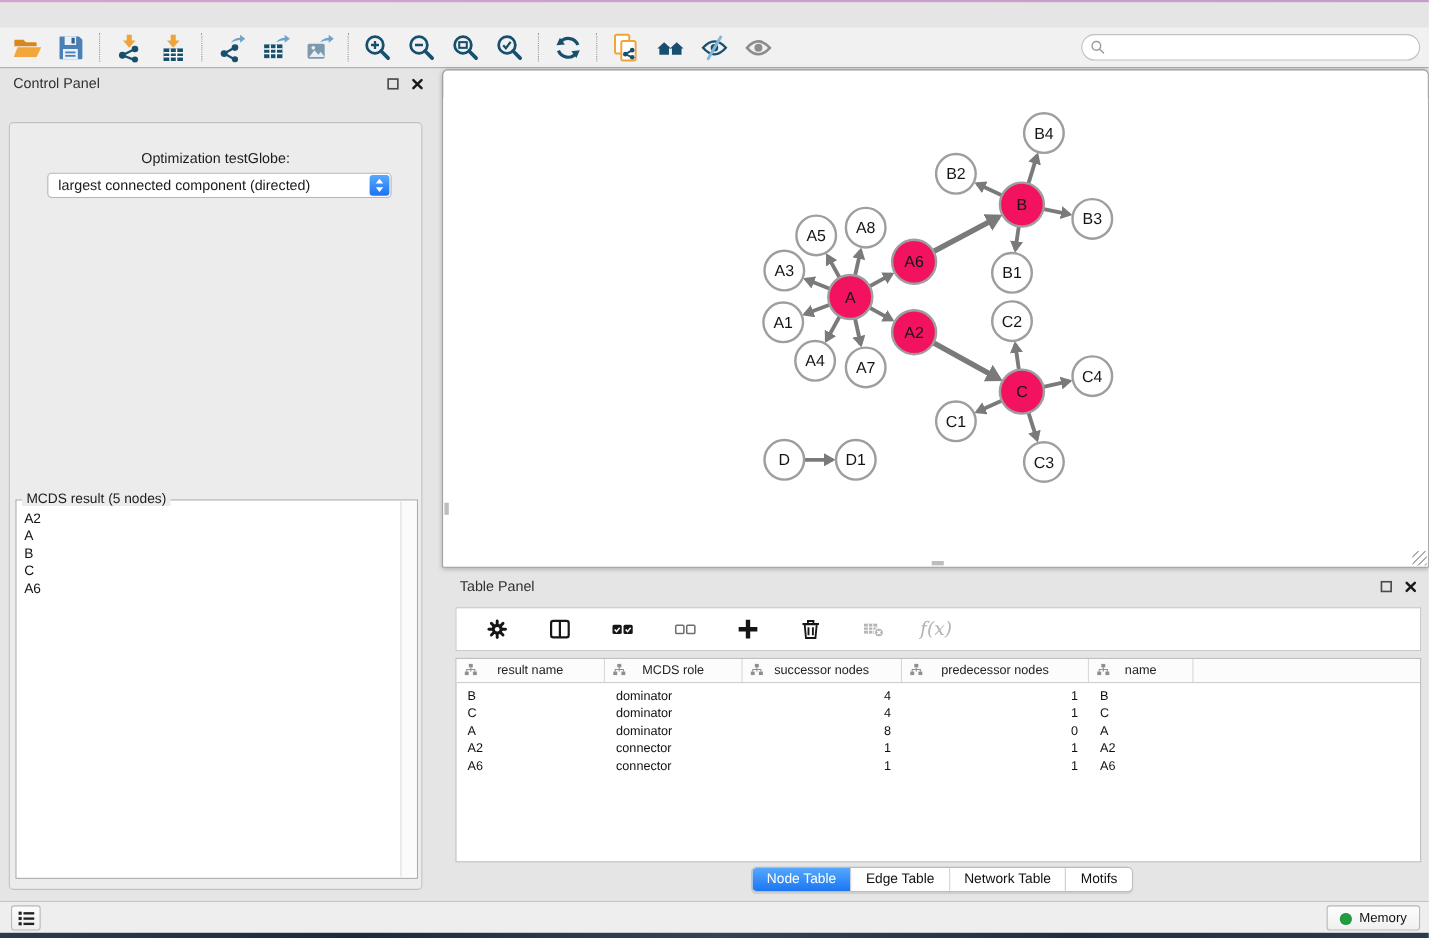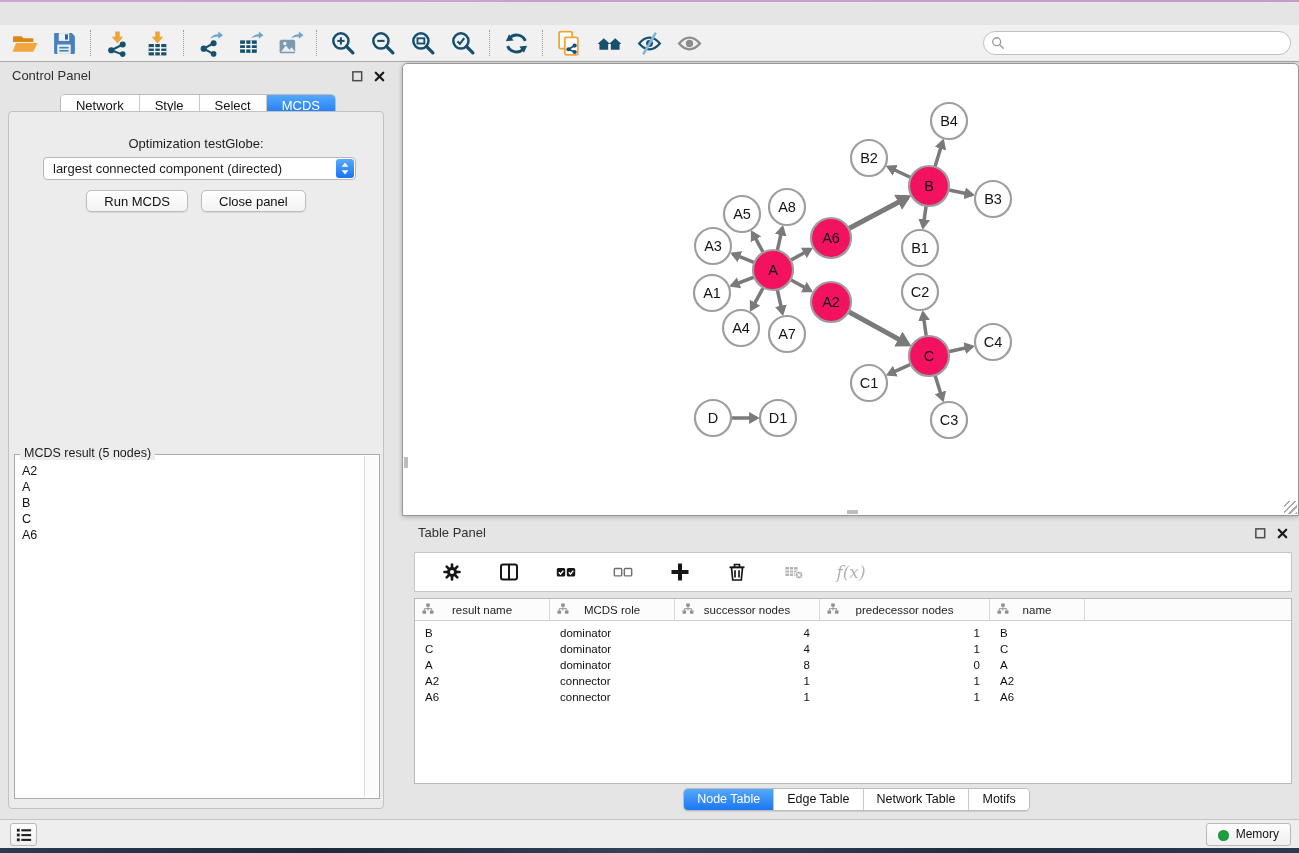--- a/index.html
+++ b/index.html
@@ -309,42 +309,30 @@
               <rect x="2" y="2" width="9.5" height="9.5" fill="none" stroke="#4A4A4A" stroke-width="1.6"></rect>
             </svg>
           </button>
         <button class="panel-btn">
             <svg viewBox="0 0 14 14">
               <path d="M3 3l8 8M11 3l-8 8" stroke="#1A1A1A" stroke-width="2.4" stroke-linecap="round"></path>
             </svg>
           </button>
       </span>
     </div>
-    <div class="cp-tabs-row">
-      <div class="seg">
-          <div class="tab">Network</div>
-          <div class="tab">Style</div>
-          <div class="tab">Select</div>
-          <div class="tab selected">MCDS</div>
-        </div>
-    </div>
     <div class="cp-content">
       <div class="opt-label">Optimization testGlobe:</div>
       <div class="criterion">
         <span>largest connected component (directed)</span>
         <span class="stepper">
           <svg viewBox="0 0 14 20">
               <polygon points="7,3 11,8 3,8" fill="#fff"></polygon>
               <polygon points="7,17 11,12 3,12" fill="#fff"></polygon>
             </svg>
         </span>
-      </div>
-      <div class="cp-buttons">
-        <button class="mac-btn">Run MCDS</button>
-        <button class="mac-btn">Close panel</button>
       </div>
       <div class="mcds-box">
         <span class="mcds-legend">MCDS result (5 nodes)</span>
         <ul class="mcds-list">
             <li>A2</li>
             <li>A</li>
             <li>B</li>
             <li>C</li>
             <li>A6</li>
           </ul>

